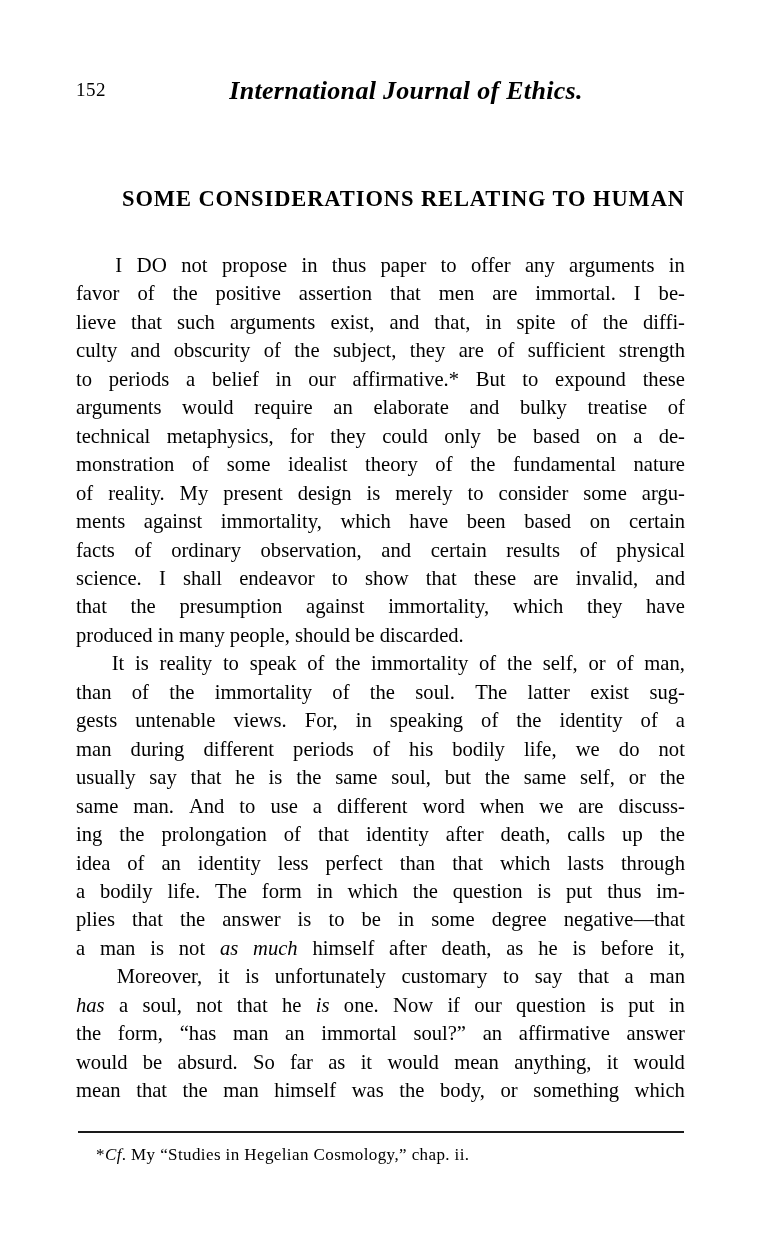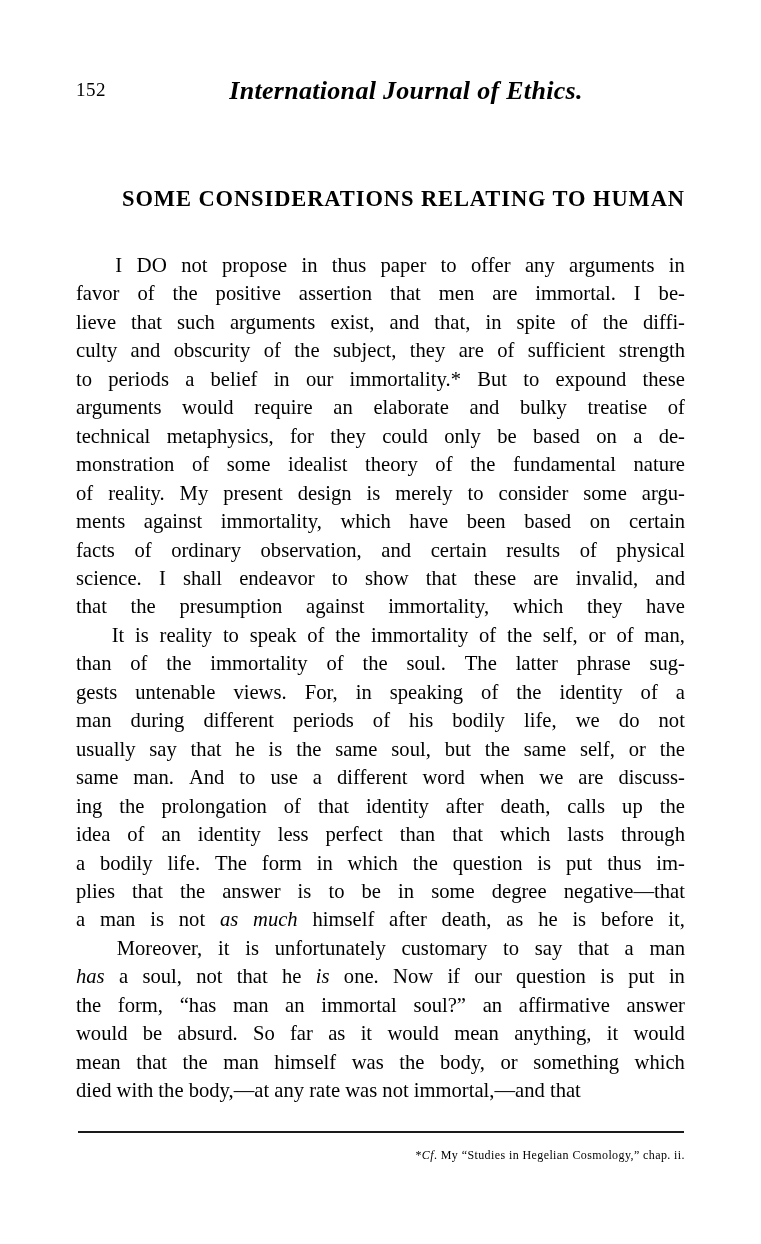--- a/index.html
+++ b/index.html
@@ -115,24 +115,23 @@
     top: 1131px;
     width: 606px;
     height: 0;
     border-top: 2px solid #1a1a1a;
   }
   .footnote {
     position: absolute;
     left: 96px;
     top: 1143px;
     width: 589px;
-    font-size: 12px;
+    font-size: 17px;
     line-height: 24px;
     letter-spacing: 0.4px;
-    text-align: right;
   }
 </style>
 </head>
 <body>
 
 <div class="page">
 
   <div class="running-head">
     <span class="folio">152</span>
     <span class="journal-title">International Journal of Ethics.</span>
@@ -199,21 +198,21 @@
           <span>sufficient</span>
           <span>strength</span>
         </span>
         <span class="ln j">
           <span>to</span>
           <span>periods</span>
           <span>a</span>
           <span>belief</span>
           <span>in</span>
           <span>our</span>
-          <span>immortality.*</span>
+          <span>affirmative.*</span>
           <span>But</span>
           <span>to</span>
           <span>expound</span>
           <span>these</span>
         </span>
         <span class="ln j">
           <span>arguments</span>
           <span>would</span>
           <span>require</span>
           <span>an</span>
@@ -298,20 +297,21 @@
         <span class="ln j">
           <span>that</span>
           <span>the</span>
           <span>presumption</span>
           <span>against</span>
           <span>immortality,</span>
           <span>which</span>
           <span>they</span>
           <span>have</span>
         </span>
+        <span class="ln"><span>produced in many people, should be discarded.</span></span>
       </p>
     <p class="para" id="p2">
         <span class="ln j">
           <span class="indent"></span>
           <span>It</span>
           <span>is</span>
           <span>reality</span>
           <span>to</span>
           <span>speak</span>
           <span>of</span>
@@ -327,21 +327,21 @@
         <span class="ln j">
           <span>than</span>
           <span>of</span>
           <span>the</span>
           <span>immortality</span>
           <span>of</span>
           <span>the</span>
           <span>soul.</span>
           <span>The</span>
           <span>latter</span>
-          <span>phrase</span>
+          <span>exist</span>
           <span>sug-</span>
         </span>
         <span class="ln j">
           <span>gests</span>
           <span>untenable</span>
           <span>views.</span>
           <span>For,</span>
           <span>in</span>
           <span>speaking</span>
           <span>of</span>
@@ -527,21 +527,20 @@
           <span>the</span>
           <span>man</span>
           <span>himself</span>
           <span>was</span>
           <span>the</span>
           <span>body,</span>
           <span>or</span>
           <span>something</span>
           <span>which</span>
         </span>
-        <span class="ln"><span>died with the body,—at any rate was not immortal,—and that</span></span>
       </p>
   </div>
 
   <div class="footnote-rule"></div>
   <div class="footnote">
     <span>*</span><span class="ital">Cf</span><span>. My “Studies in Hegelian Cosmology,” chap. ii.</span>
   </div>
 
 </div>
 

